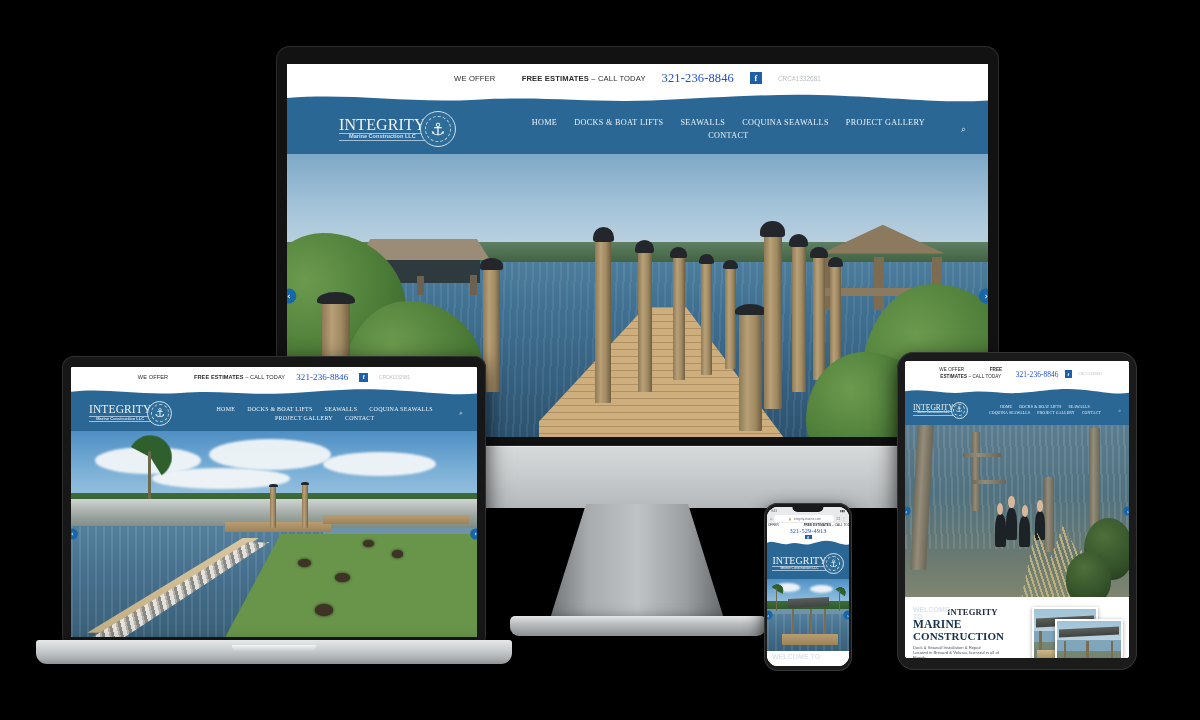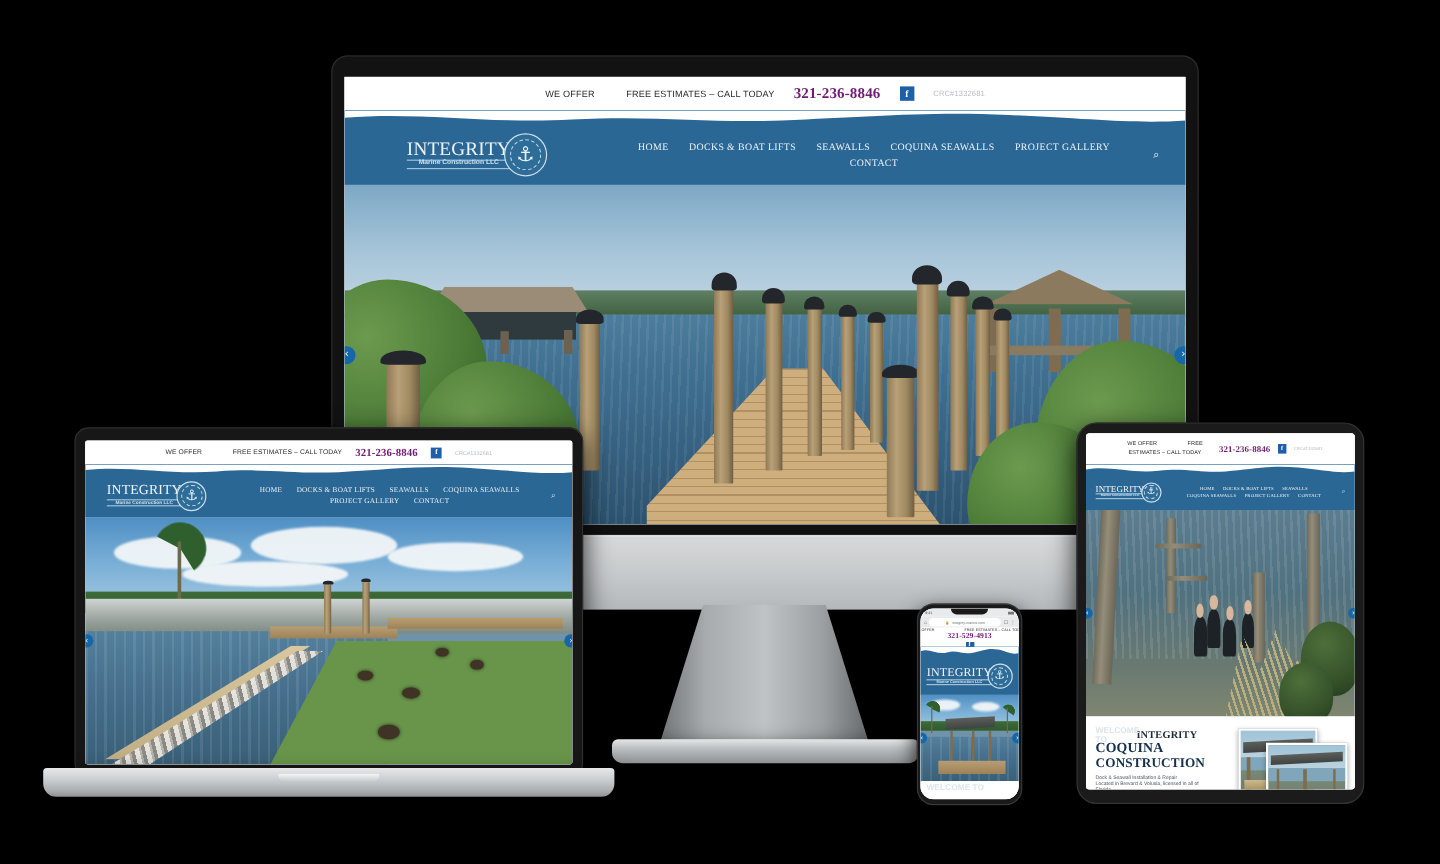--- a/index.html
+++ b/index.html
@@ -12,23 +12,23 @@
   #stage { position: absolute; inset: 0; }
 
   
   .site { width: 100%; height: 100%; background: #fff; display: flex; flex-direction: column; overflow: hidden; position: relative; }
   .topbar {
     background: #fff; flex: 0 0 auto;
     display: flex; align-items: center; justify-content: center;
     gap: 1.4em; color: #2b2b2b; white-space: nowrap;
   }
   .topbar .tb-text { letter-spacing: .02em; }
-  .topbar .tb-text b { font-weight: 400; margin-left: 24px; }
+  .topbar .tb-text b { font-weight: 700; margin-left: 24px; }
   .topbar .tb-phone {
-    color: #701a75; font-family: "Liberation Serif", serif; font-weight: 700;
+    color: #1d4ed8; font-family: "Liberation Serif", serif; font-weight: 400;
     letter-spacing: .01em;
   }
   .fb-box { background: #1e5fa8; color: #fff; display: inline-flex; align-items: center; justify-content: center;
             font-family: "Liberation Serif", serif; font-weight: 700; }
   .crc { color: #b9bdc0; letter-spacing: .01em; }
 
   
   .navband { position: relative; flex: 0 0 auto; background: #2e6d9e; width: 100%; }
   .navband .wave { position: absolute; top: 0; left: 0; width: 100%; display: block; }
   .navband .waterfx {
@@ -529,21 +529,21 @@
               <div class="shrub" style="right:8%;top:74%;width:20%;height:30%"></div>
             </div>
             <div class="arrow left">‹</div>
             <div class="arrow right">›</div>
           </div>
 
           <div class="welcome" style="flex:1 1 auto;padding:10px 8px 0 8px;gap:6px">
             <div class="wel-left" style="flex:1 1 56%">
               <div class="wmark" style="font-size:7px;left:0;top:0;width:38px">WELCOME TO</div>
               <div class="wel-brand" style="font-size:8.6px;margin-left:34px">INTEGRITY</div>
-              <div class="wel-h1" style="font-size:11.5px;margin-top:2px">COQUINA</div>
+              <div class="wel-h1" style="font-size:11.5px;margin-top:2px">MARINE</div>
               <div class="wel-h1" style="font-size:11px">CONSTRUCTION</div>
               <div class="wel-p" style="font-size:4.2px;margin-top:3px">Dock &amp; Seawall Installation &amp; Repair</div>
               <div class="wel-p" style="font-size:4.2px;max-width:86px">Located in Brevard &amp; Volusia, licensed in all of Florida</div>
             </div>
             <div class="wel-right" style="flex:1 1 44%">
               <div class="photo" style="left:0;top:0;width:74%;height:58px">
                 <div class="lift-scene">
                   <div class="lift-sea"></div>
                   <div class="lift-roof"></div>
                   <div class="lift-post" style="left:8%;height:54%"></div>

